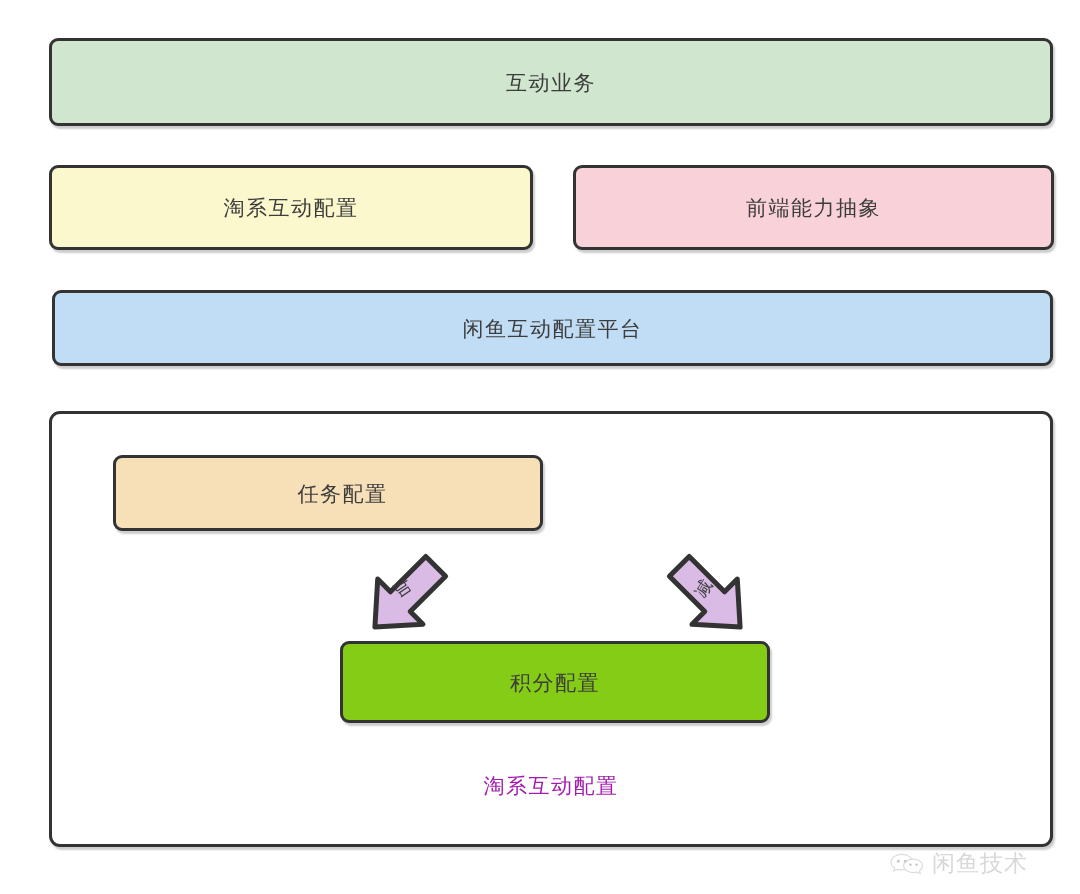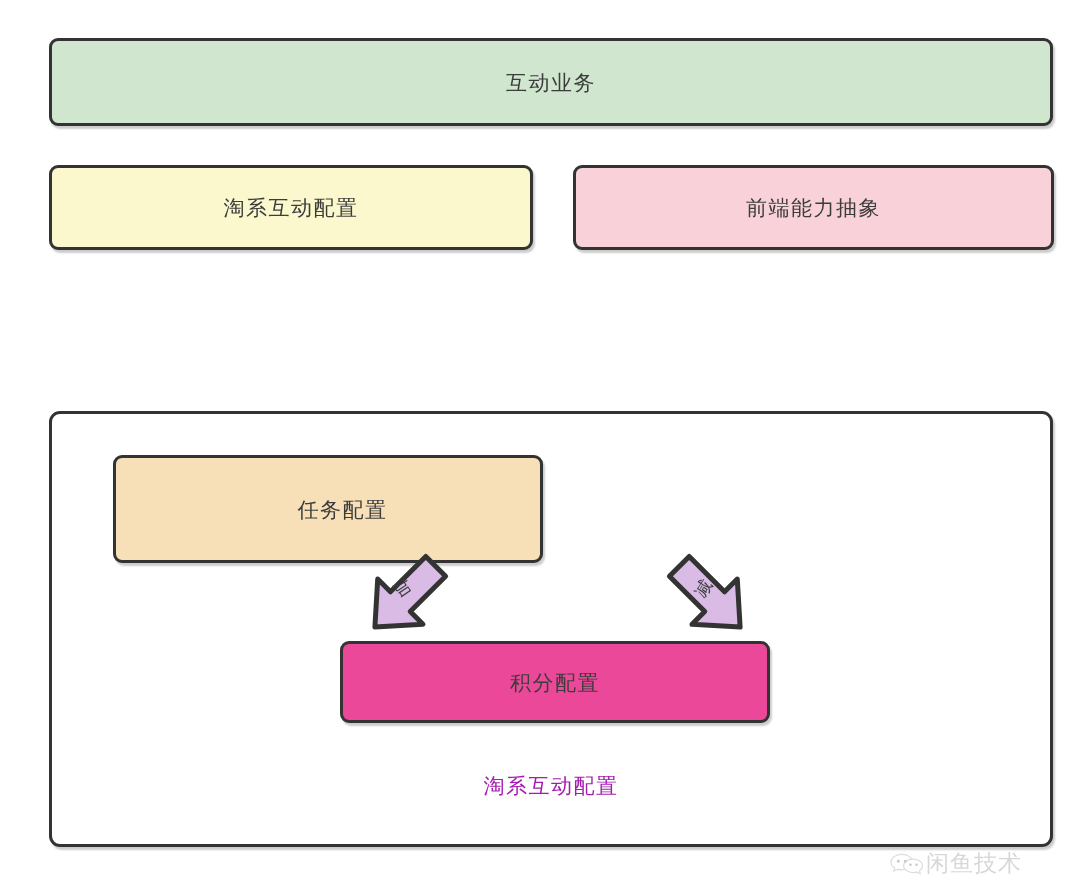--- a/index.html
+++ b/index.html
@@ -74,33 +74,33 @@
   .n-container {
     left: 33px;  top: 411px;
     width: 1004px; height: 436px;
     background: #ffffff;
     display: block;
     border-radius: 11px;
   }
 
   .n-task {
     left: 97px;  top: 455px;
-    width: 430px; height: 108px;
+    width: 430px; height: 76px;
     background: #f7e0b7;
     padding-left: 29px;
   }
   .n-lottery {
     left: 547px; top: 455px;
     width: 431px; height: 88px;
     background: #f7e0b7;
   }
   .n-points {
     left: 324px; top: 641px;
     width: 430px; height: 82px;
-    background: #ec4899;
+    background: #84cc16;
   }
 
   .container-caption {
     position: absolute;
     left: 33px;
     top: 772px;
     width: 1004px;
     text-align: center;
     font-size: 21px;
     letter-spacing: 1.5px;
@@ -137,20 +137,21 @@
 
   
   .watermark {
     position: absolute;
     left: 872px;
     top: 846px;
     width: 192px;
     height: 34px;
     display: flex;
     align-items: center;
+    gap: 6px;
     opacity: 0.55;
   }
   .watermark .wm-icon { width: 38px; height: 24px; flex: none; }
   .watermark .wm-text {
     font-size: 23px;
     color: #b7b7b7;
     letter-spacing: 1px;
     line-height: 1;
     white-space: nowrap;
   }
@@ -165,20 +166,23 @@
   </div>
 
   <div class="node n-frontend">
     <span class="node-label">淘系互动配置</span>
   </div>
 
   <div class="node n-backend">
     <span class="node-label">前端能力抽象</span>
   </div>
 
+  <div class="node n-platform">
+    <span class="node-label">闲鱼互动配置平台</span>
+  </div>
 
   <div class="node n-container"></div>
 
   <div class="node n-task">
     <span class="node-label">任务配置</span>
   </div>
 
 
   <div class="node n-points">
     <span class="node-label">积分配置</span>

